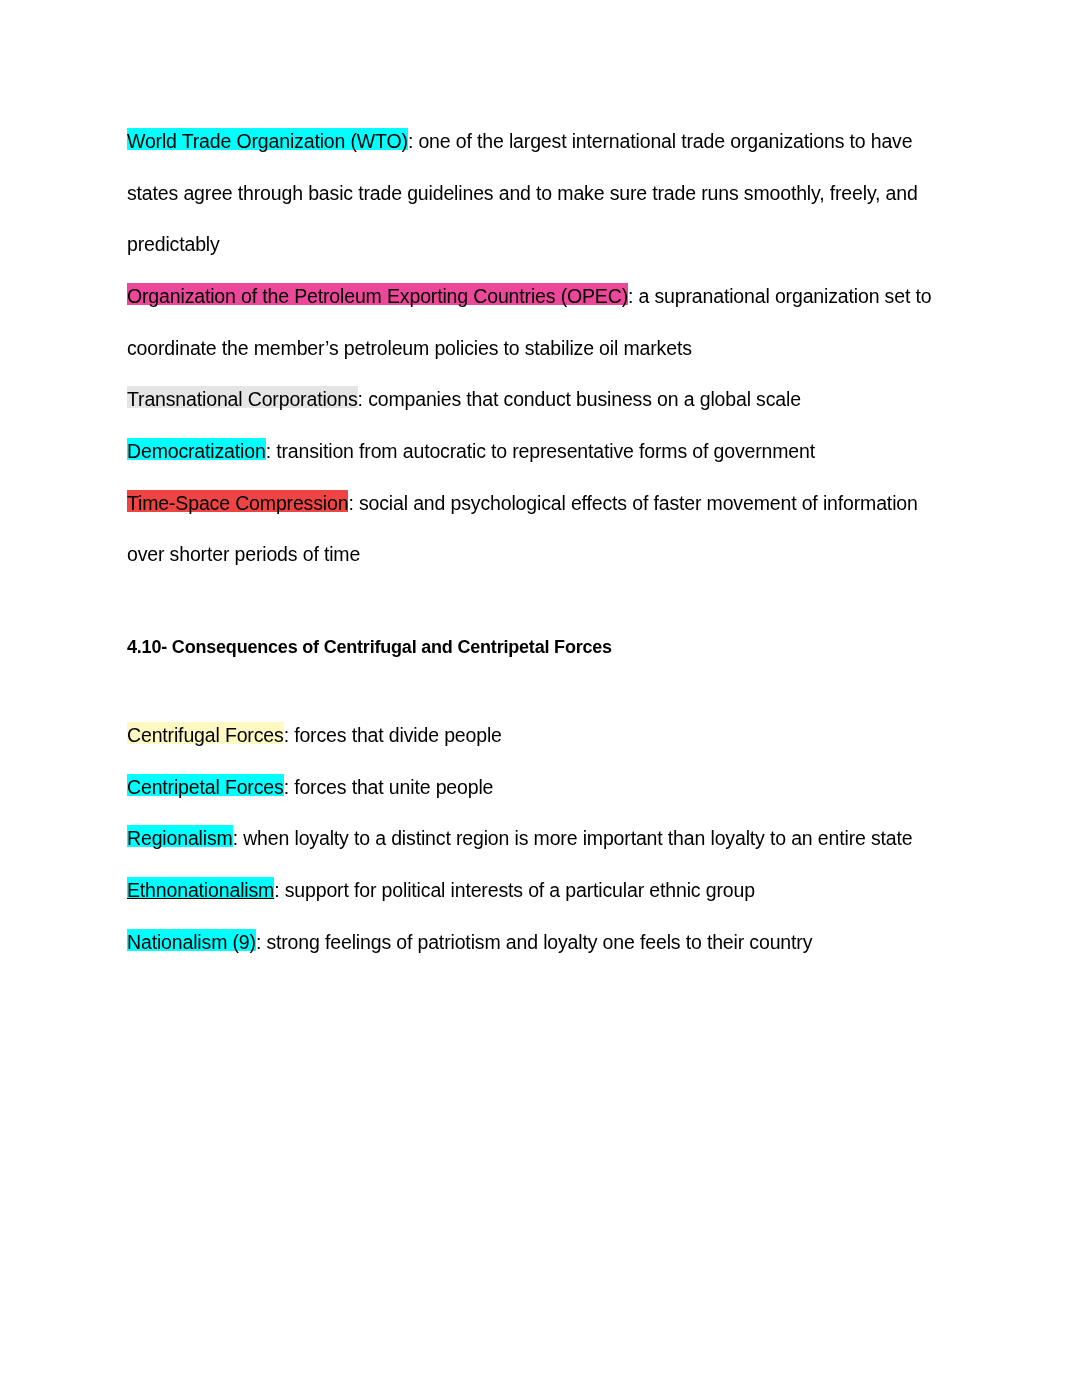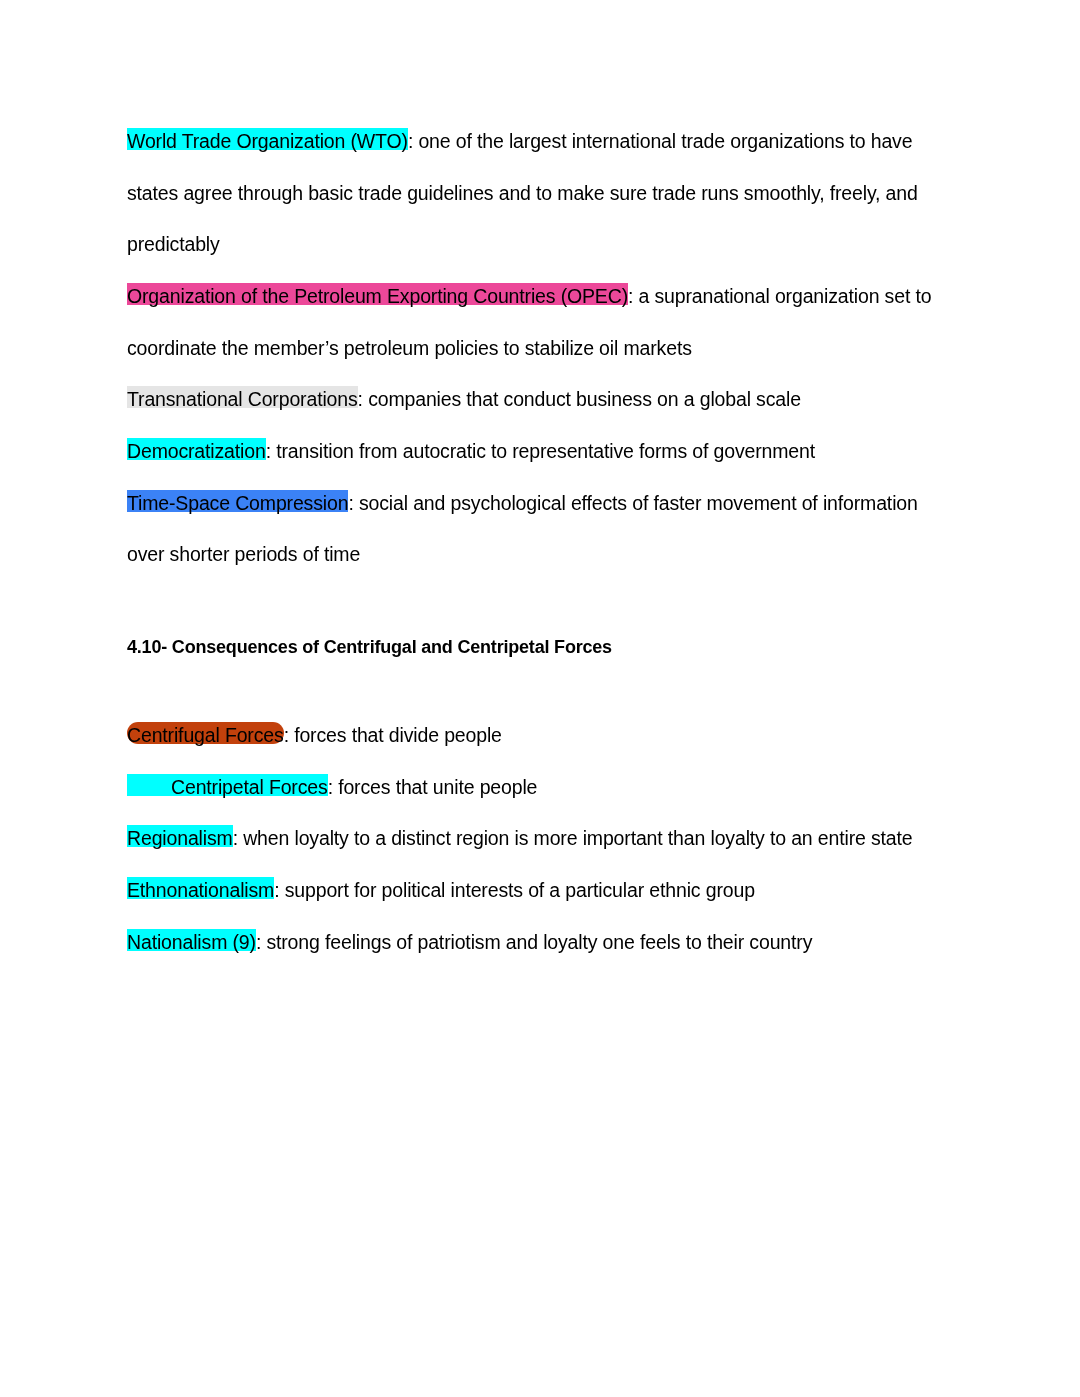--- a/index.html
+++ b/index.html
@@ -55,28 +55,28 @@
   <div class="line" style="top:180px;">states agree through basic trade guidelines and to make sure trade runs smoothly, freely, and</div>
   <div class="line" style="top:231px;">predictably</div>
 
   <div class="line" style="top:283px;"><span class="term" style="background: #ec4899;">Organization of the Petroleum Exporting Countries (OPEC)</span><span>: a supranational organization set to</span></div>
   <div class="line" style="top:335px;">coordinate the member’s petroleum policies to stabilize oil markets</div>
 
   <div class="line" style="top:386px;"><span class="term" style="background: #e5e5e5;">Transnational Corporations</span><span>: companies that conduct business on a global scale</span></div>
 
   <div class="line" style="top:438px;"><span class="term" style="background: rgb(0, 255, 255);">Democratization</span><span>: transition from autocratic to representative forms of government</span></div>
 
-  <div class="line" style="top:490px;"><span class="term" style="background: #3b82f6;">Time-Space Compression</span><span>: social and psychological effects of faster movement of information</span></div>
+  <div class="line" style="top:490px;"><span class="term" style="background: #ef4444;">Time-Space Compression</span><span>: social and psychological effects of faster movement of information</span></div>
   <div class="line" style="top:541px;">over shorter periods of time</div>
 
   <div class="heading" style="top:632px;">4.10- Consequences of Centrifugal and Centripetal Forces</div>
 
-  <div class="line" style="top:722px;"><span class="term" style="background: #c2410c; border-radius: 12px;">Centrifugal Forces</span><span>: forces that divide people</span></div>
+  <div class="line" style="top:722px;"><span class="term" style="background: #fef9c3;">Centrifugal Forces</span><span>: forces that divide people</span></div>
 
-  <div class="line" style="top:774px;"><span class="term" style="background: rgb(0, 255, 255); padding-left: 44px;">Centripetal Forces</span><span>: forces that unite people</span></div>
+  <div class="line" style="top:774px;"><span class="term" style="background: rgb(0, 255, 255);">Centripetal Forces</span><span>: forces that unite people</span></div>
 
   <div class="line" style="top:825px;"><span class="term" style="background: rgb(0, 255, 255);">Regionalism</span><span>: when loyalty to a distinct region is more important than loyalty to an entire state</span></div>
 
-  <div class="line" style="top:877px;"><span class="term" style="background: rgb(0, 255, 255);">Ethnonationalism</span><span>: support for political interests of a particular ethnic group</span></div>
+  <div class="line" style="top:877px;"><span class="term" style="background: rgb(0, 255, 255); text-decoration: underline;">Ethnonationalism</span><span>: support for political interests of a particular ethnic group</span></div>
 
   <div class="line" style="top:929px;"><span class="term" style="background: rgb(0, 255, 255);">Nationalism (9)</span><span>: strong feelings of patriotism and loyalty one feels to their country</span></div>
 
 </div>
 
 </body></html>

